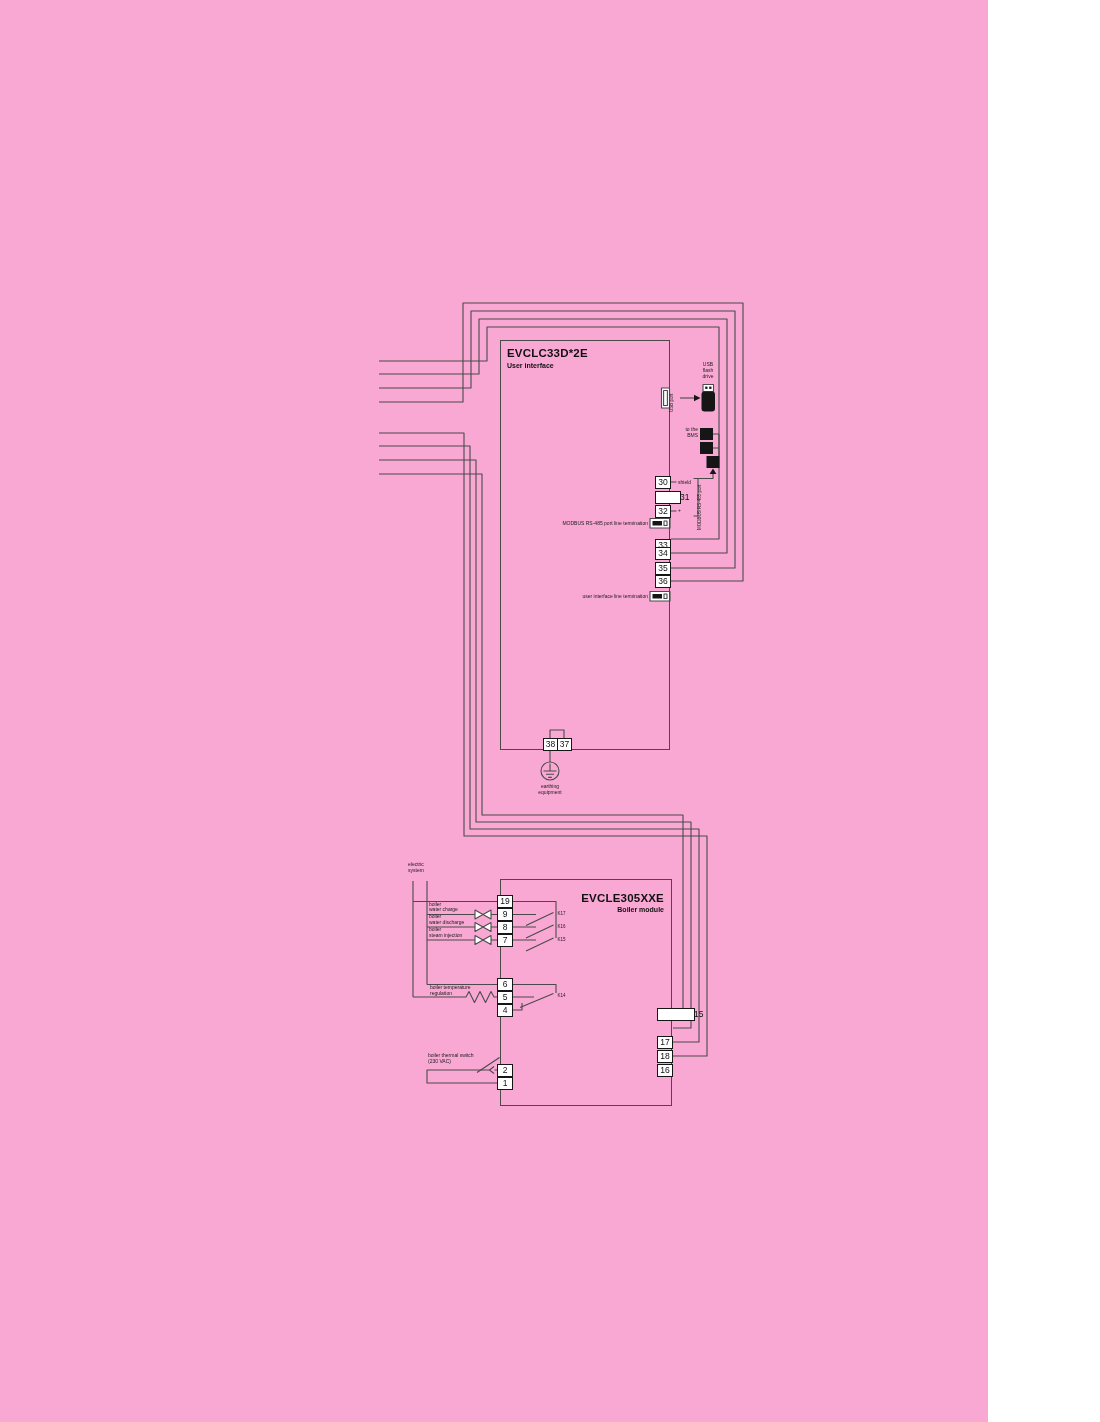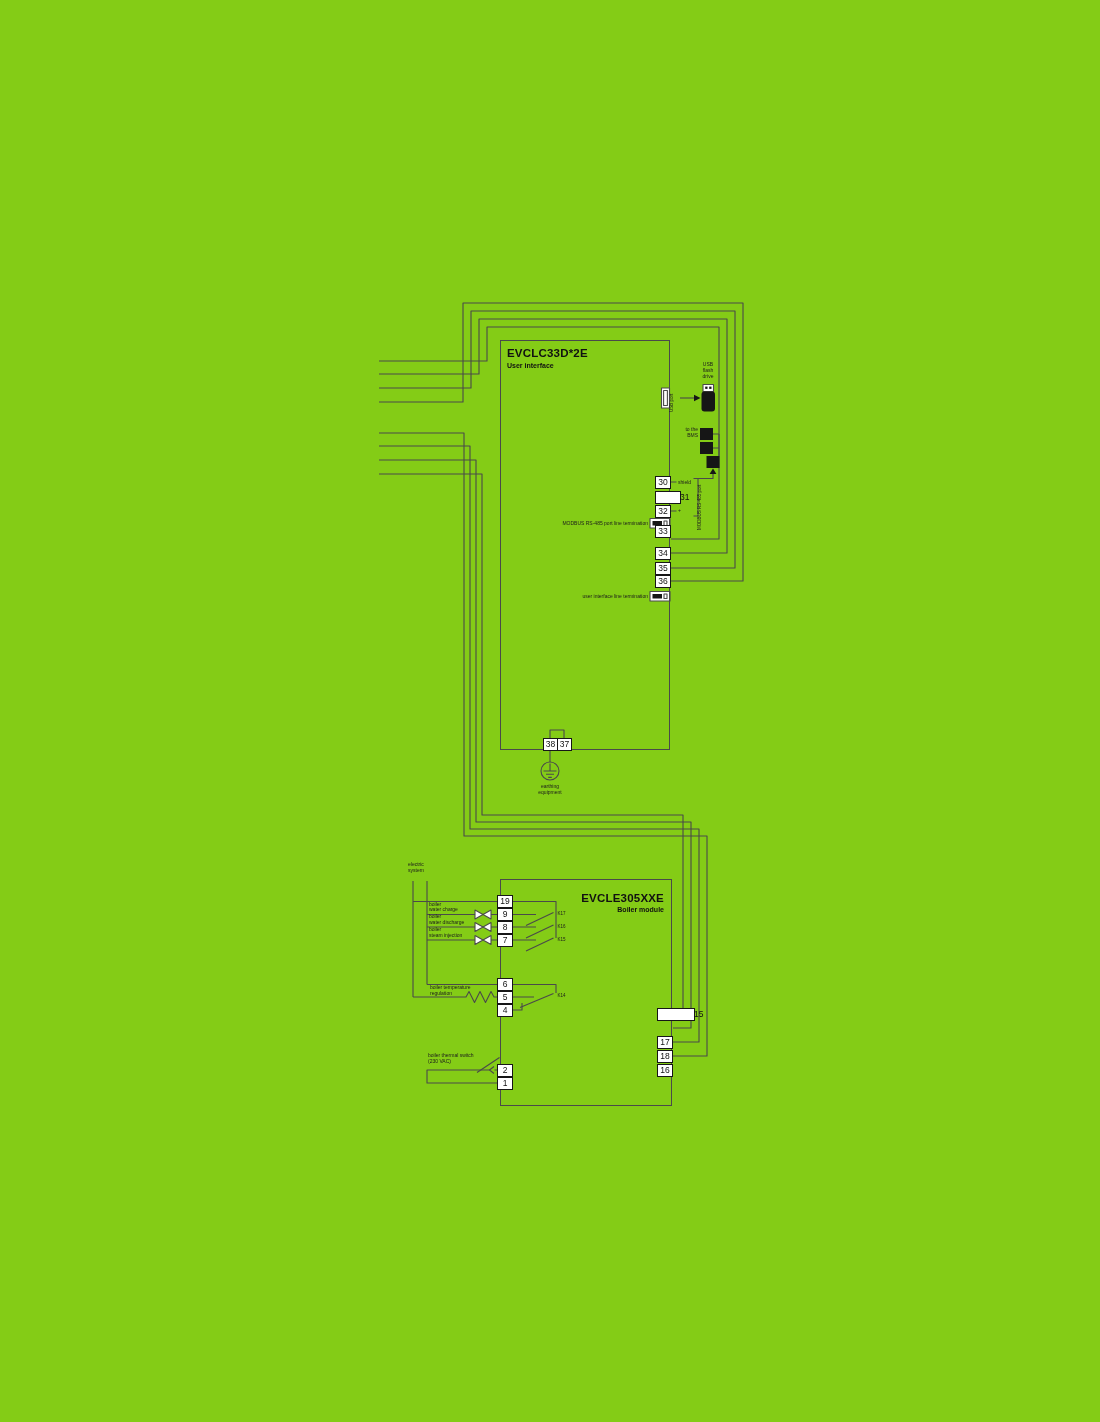--- a/index.html
+++ b/index.html
@@ -1,16 +1,16 @@
 <!DOCTYPE html>
 <html><head>
 <meta charset="utf-8">
 <style>
   html,body{margin:0;padding:0;background:#ffffff;}
-  #canvas{position:relative;width:1100px;height:1422px;background:#84cc16;overflow:hidden;
+  #canvas{position:relative;width:988px;height:1422px;background:#f9a8d4;overflow:hidden;
           font-family:"Liberation Sans","DejaVu Sans",sans-serif;color:#1c1c1c;}
   #wires{position:absolute;left:0;top:0;width:1100px;height:1422px;}
   .module{position:absolute;box-sizing:border-box;border:1.3px solid #4a4a4a;background:transparent;}
   .term{position:absolute;box-sizing:border-box;width:16px;height:13px;border:1.3px solid #161616;
         background:#ffffff;font-size:8.5px;line-height:10.5px;text-align:center;color:#111;}
   .lbl{position:absolute;font-size:5px;line-height:1.18;white-space:pre-line;color:#1c1c1c;}
   .lbl-r{text-align:right;}
   .lbl-c{text-align:center;}
   .title{position:absolute;font-weight:bold;font-size:11.5px;letter-spacing:.2px;color:#111;}
   .subtitle{position:absolute;font-weight:bold;font-size:7px;color:#111;}
@@ -133,21 +133,21 @@
   <div class="lbl" style="left:678px;top:479.5px;">shield</div>
   <div class="lbl" style="left:678px;top:494px;">-</div>
   <div class="lbl" style="left:678px;top:508px;">+</div>
 
   <div class="lbl lbl-r" style="left:540px;top:520.5px;width:108px;">MODBUS RS-485 port line termination</div>
   <div class="lbl lbl-r" style="left:540px;top:593.5px;width:108px;">user interface line termination</div>
 
   <div class="term" style="left:655px;top:476px;">30</div>
   <div class="term" style="left:655px;top:491px;padding-left:24px;">31</div>
   <div class="term" style="left:655px;top:505px;">32</div>
-  <div class="term" style="left:655px;top:525px;">33</div>
+  <div class="term" style="left:655px;top:539px;">33</div>
   <div class="term" style="left:655px;top:547px;">34</div>
   <div class="term" style="left:655px;top:562px;">35</div>
   <div class="term" style="left:655px;top:575px;">36</div>
 
   <div class="term" style="left:543px;top:738px;width:15px;">38</div>
   <div class="term" style="left:557px;top:738px;width:15px;">37</div>
 
   <div class="lbl lbl-c" style="left:525px;top:784px;width:50px;">earthing
 equipment</div>
 

